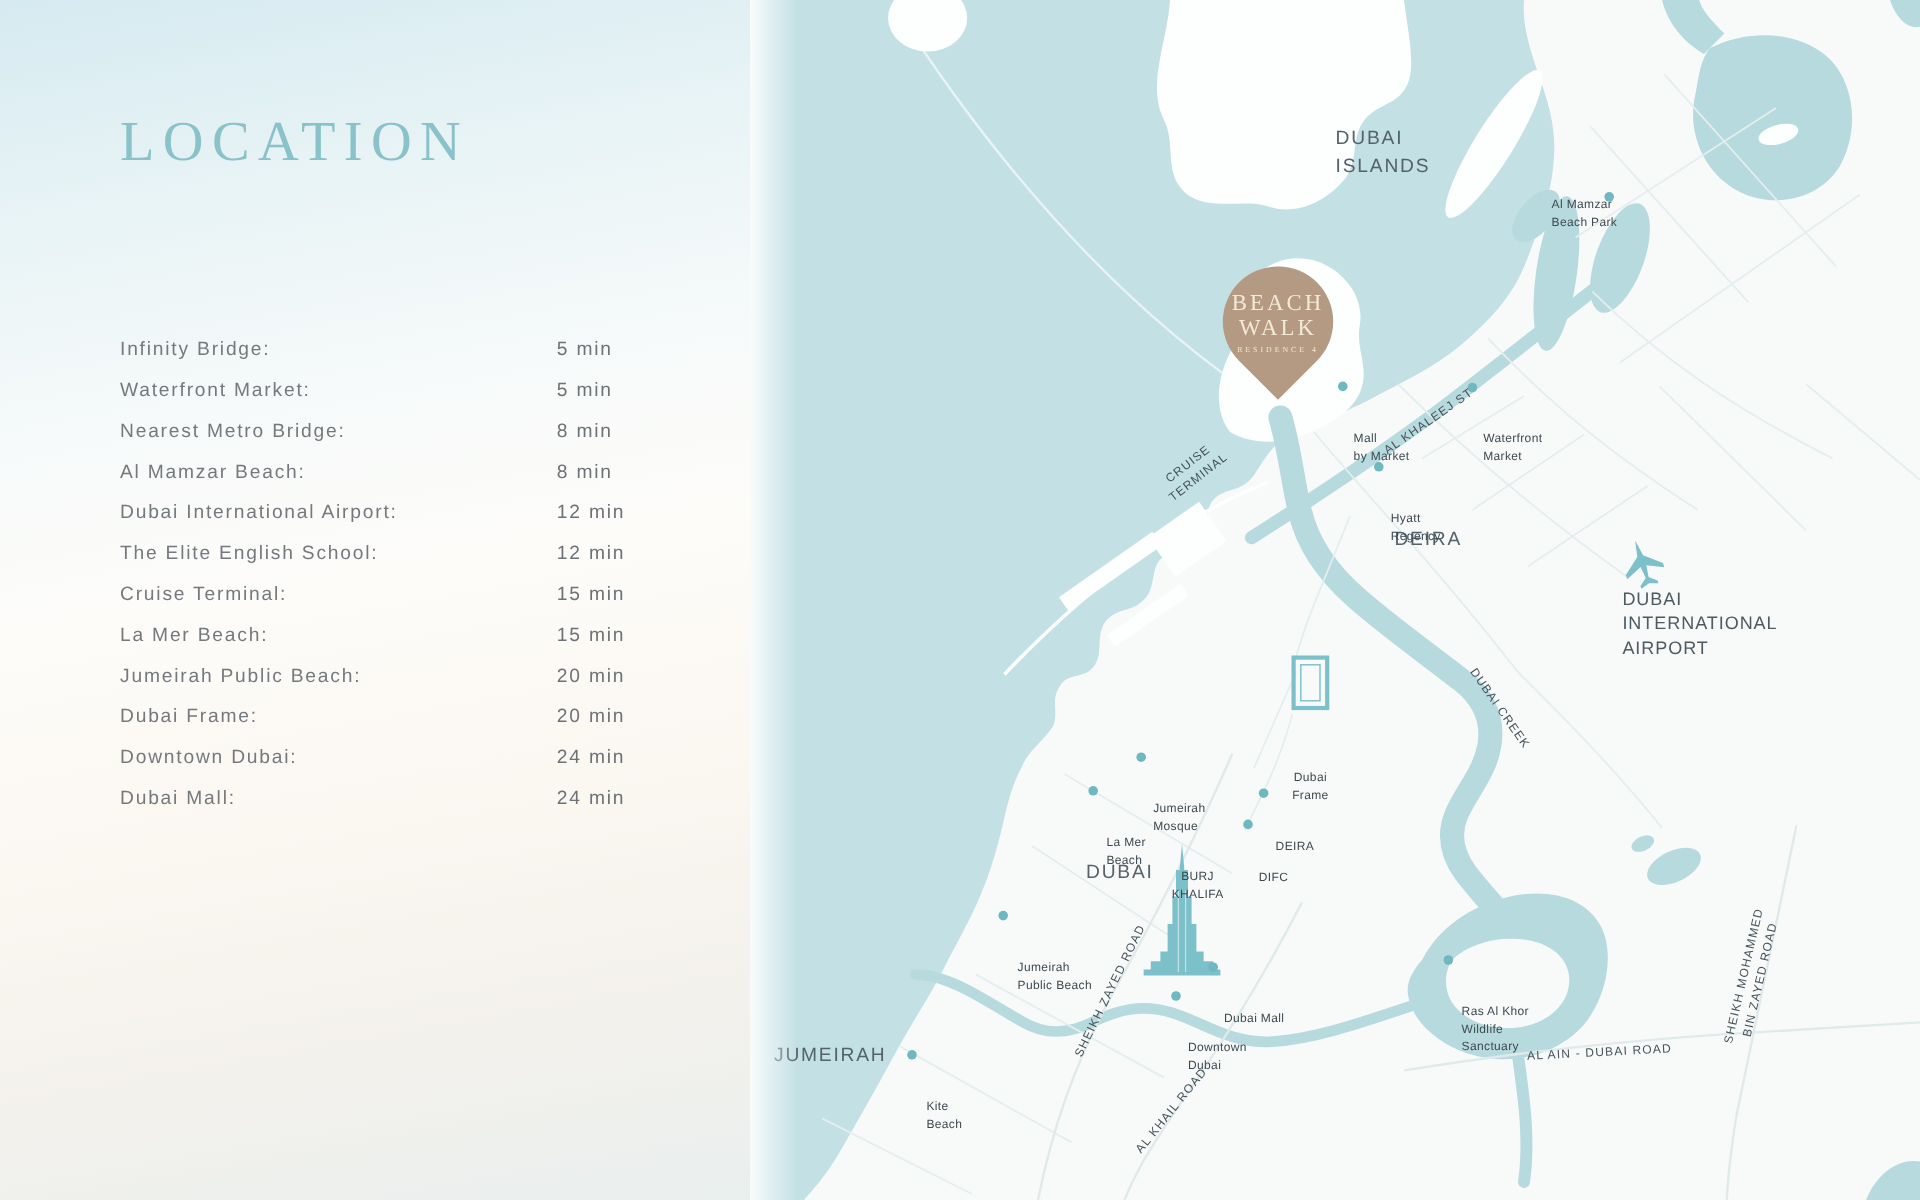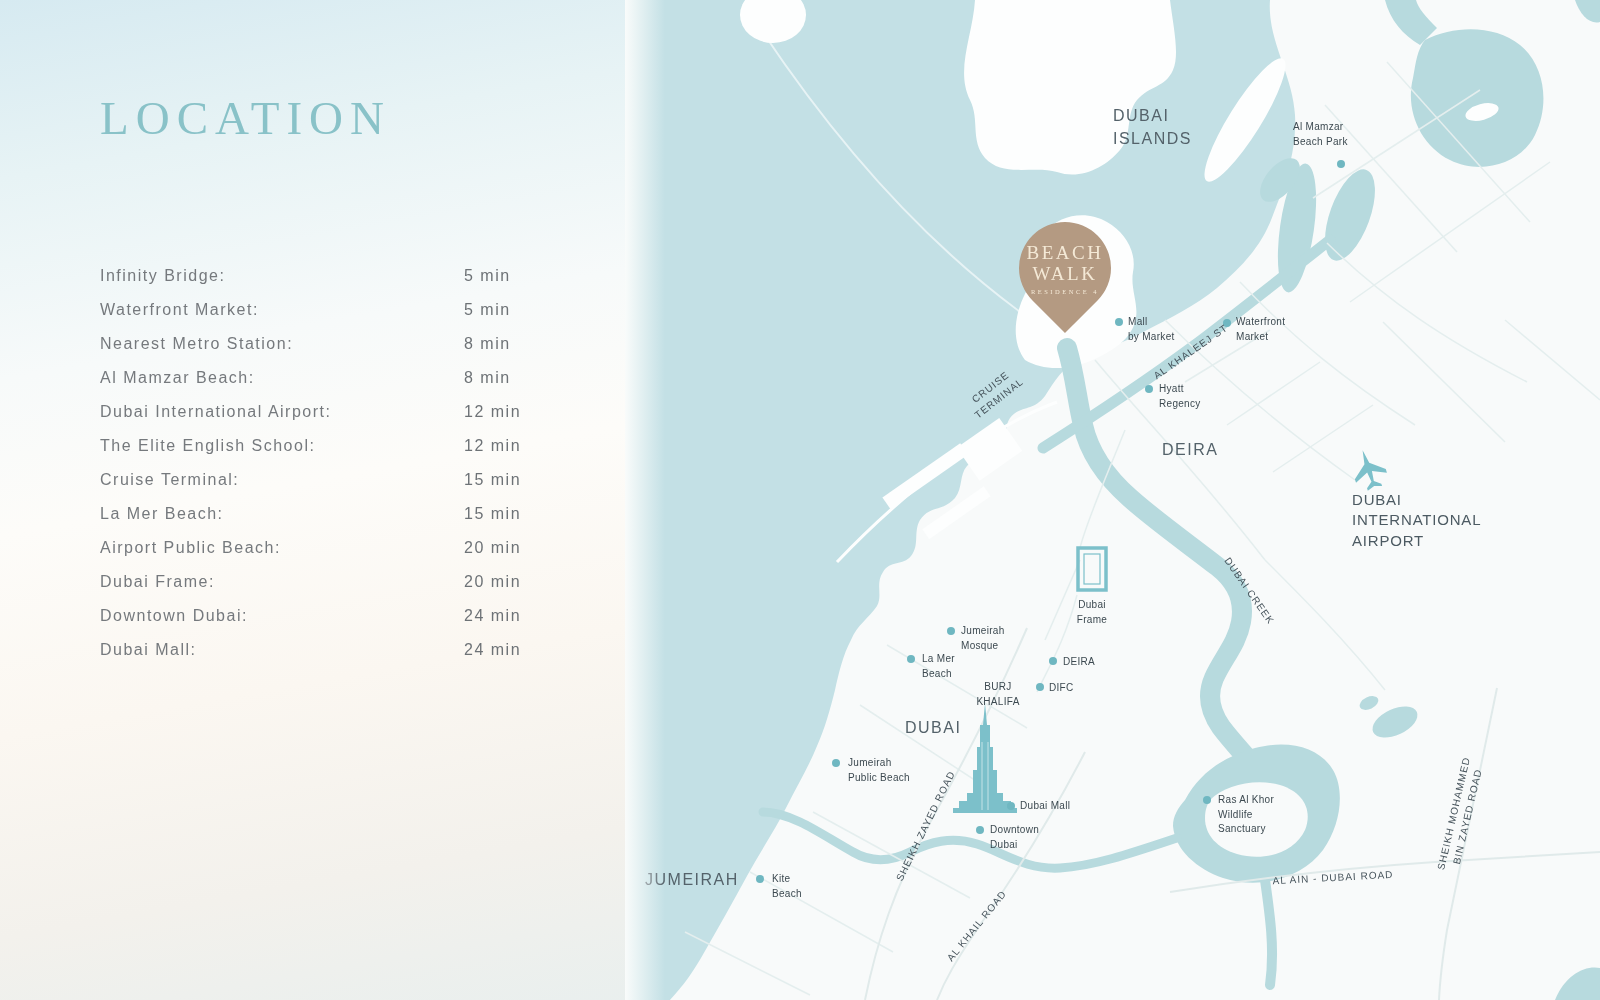--- a/index.html
+++ b/index.html
@@ -9,34 +9,34 @@
   
   .panel{position:absolute;left:0;top:0;width:625px;height:1000px;
          background:linear-gradient(170deg,#d6eaf1 0%,#e7f3f5 16%,#f7fafa 34%,
                     #fdfcf9 48%,#fbf7f1 66%,#f3f1ec 84%,#e9efee 100%);padding-left:37px;}
   .title{position:absolute;left:100px;top:84px;color:#89c2c8;
          font-family:"Liberation Serif",serif;font-weight:400;line-height:68px;
          font-size:47px;}
   .title .t1{display:block;letter-spacing:7px;}
   .title .t2{display:block;font-style:italic;letter-spacing:4px;}
   .rows{position:absolute;left:100px;top:267px;width:460px;}
-  .row{position:relative;height:34px;display:flex;align-items:flex-start;}
+  .row{position:relative;height:34px;display:flex;align-items:flex-end;}
   .row-label{font-size:16px;letter-spacing:1.5px;color:#75797d;}
   .row-time{position:absolute;left:364px;font-size:16px;letter-spacing:1.5px;color:#6d7276;}
 
   
   .map{position:absolute;left:625px;top:0;width:975px;height:1000px;overflow:hidden;}
   .map svg{position:absolute;left:0;top:0;}
   .map-fade{position:absolute;left:0;top:0;width:40px;height:1000px;
             background:linear-gradient(90deg,rgba(252,253,252,.95),rgba(252,253,252,0));
             pointer-events:none;}
 
   .poi-dot{position:absolute;width:8px;height:8px;border-radius:50%;background:#6fb7c1;}
   .poi-label{position:absolute;font-size:10px;line-height:1.45;color:#3c4950;
-             letter-spacing:.3px;white-space:pre-line;}
+             letter-spacing:.3px;white-space:pre-line;margin-top:44px;}
   .poi-label.center{text-align:center;}
   .area-label{position:absolute;font-size:16px;line-height:1.45;color:#54626a;
               letter-spacing:1.5px;white-space:pre-line;}
   .airport-label{position:absolute;font-size:15px;line-height:1.35;color:#4c5a62;
                  letter-spacing:.8px;white-space:pre-line;}
   .road-label{position:absolute;font-size:10px;color:#45525a;letter-spacing:1px;
               white-space:pre-line;text-align:center;line-height:1.4;
               transform:translate(-50%,-50%) rotate(var(--rot,0deg));}
 
   
@@ -60,21 +60,21 @@
     <div class="rows">
       <div class="row">
           <span class="row-label">Infinity Bridge:</span>
           <span class="row-time">5 min</span>
         </div>
       <div class="row">
           <span class="row-label">Waterfront Market:</span>
           <span class="row-time">5 min</span>
         </div>
       <div class="row">
-          <span class="row-label">Nearest Metro Station:</span>
+          <span class="row-label">Nearest Metro Bridge:</span>
           <span class="row-time">8 min</span>
         </div>
       <div class="row">
           <span class="row-label">Al Mamzar Beach:</span>
           <span class="row-time">8 min</span>
         </div>
       <div class="row">
           <span class="row-label">Dubai International Airport:</span>
           <span class="row-time">12 min</span>
         </div>
@@ -84,21 +84,21 @@
         </div>
       <div class="row">
           <span class="row-label">Cruise Terminal:</span>
           <span class="row-time">15 min</span>
         </div>
       <div class="row">
           <span class="row-label">La Mer Beach:</span>
           <span class="row-time">15 min</span>
         </div>
       <div class="row">
-          <span class="row-label">Airport Public Beach:</span>
+          <span class="row-label">Jumeirah Public Beach:</span>
           <span class="row-time">20 min</span>
         </div>
       <div class="row">
           <span class="row-label">Dubai Frame:</span>
           <span class="row-time">20 min</span>
         </div>
       <div class="row">
           <span class="row-label">Downtown Dubai:</span>
           <span class="row-time">24 min</span>
         </div>

